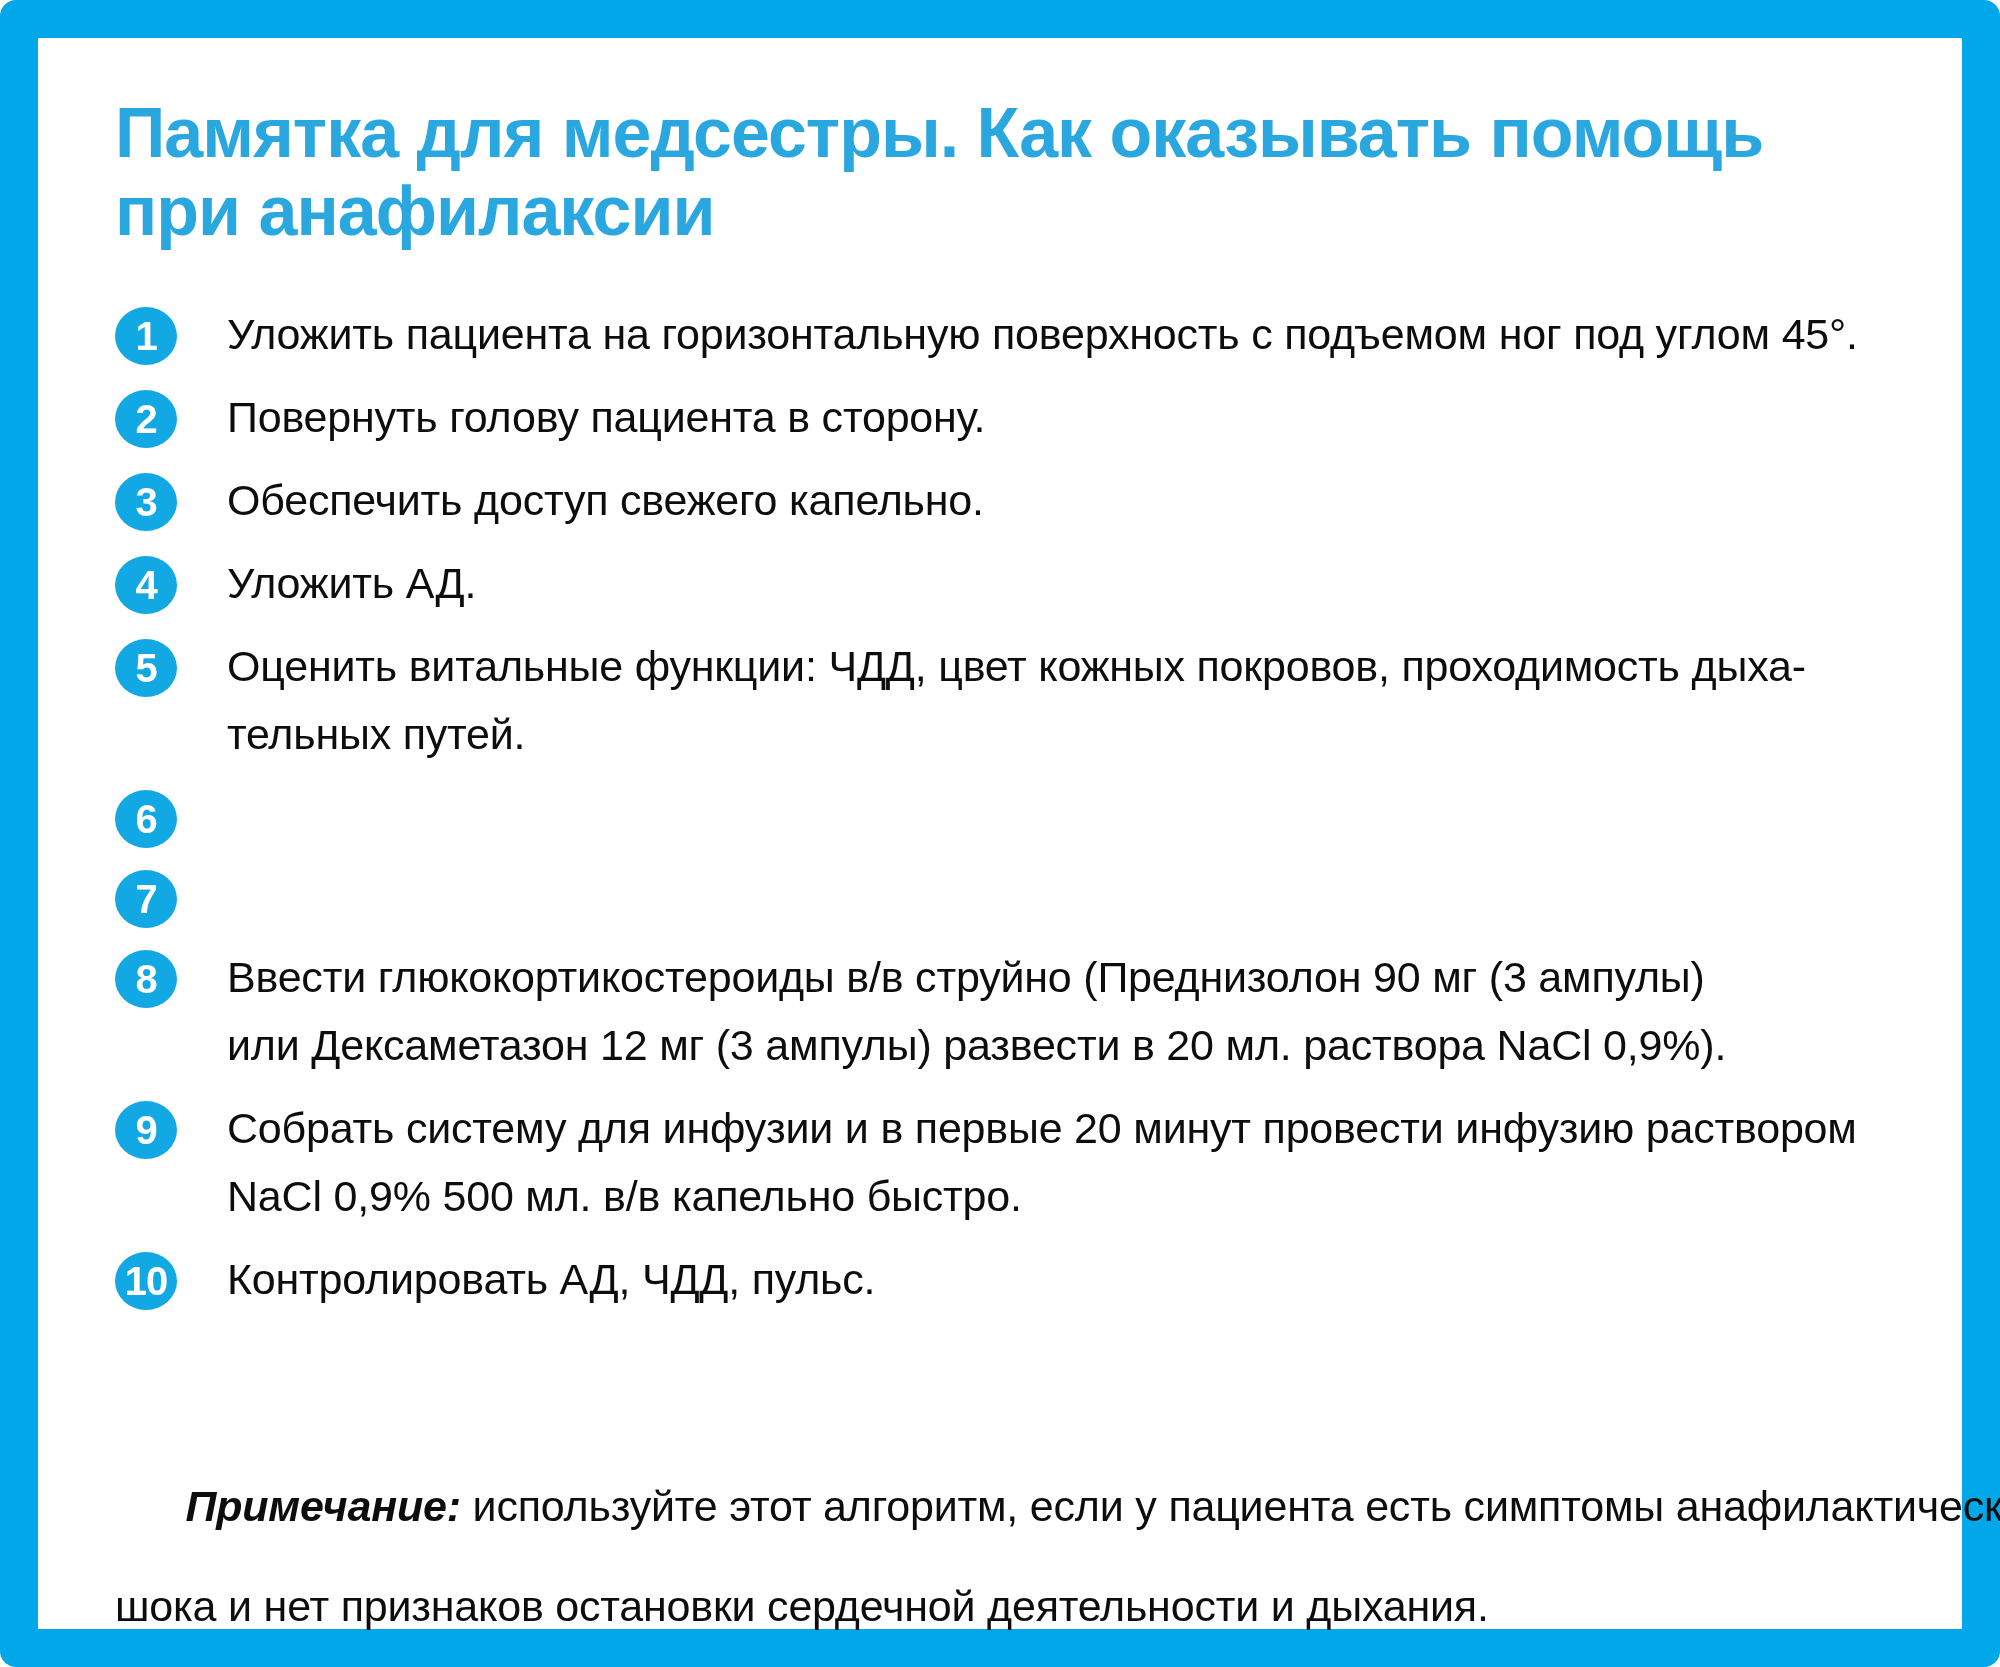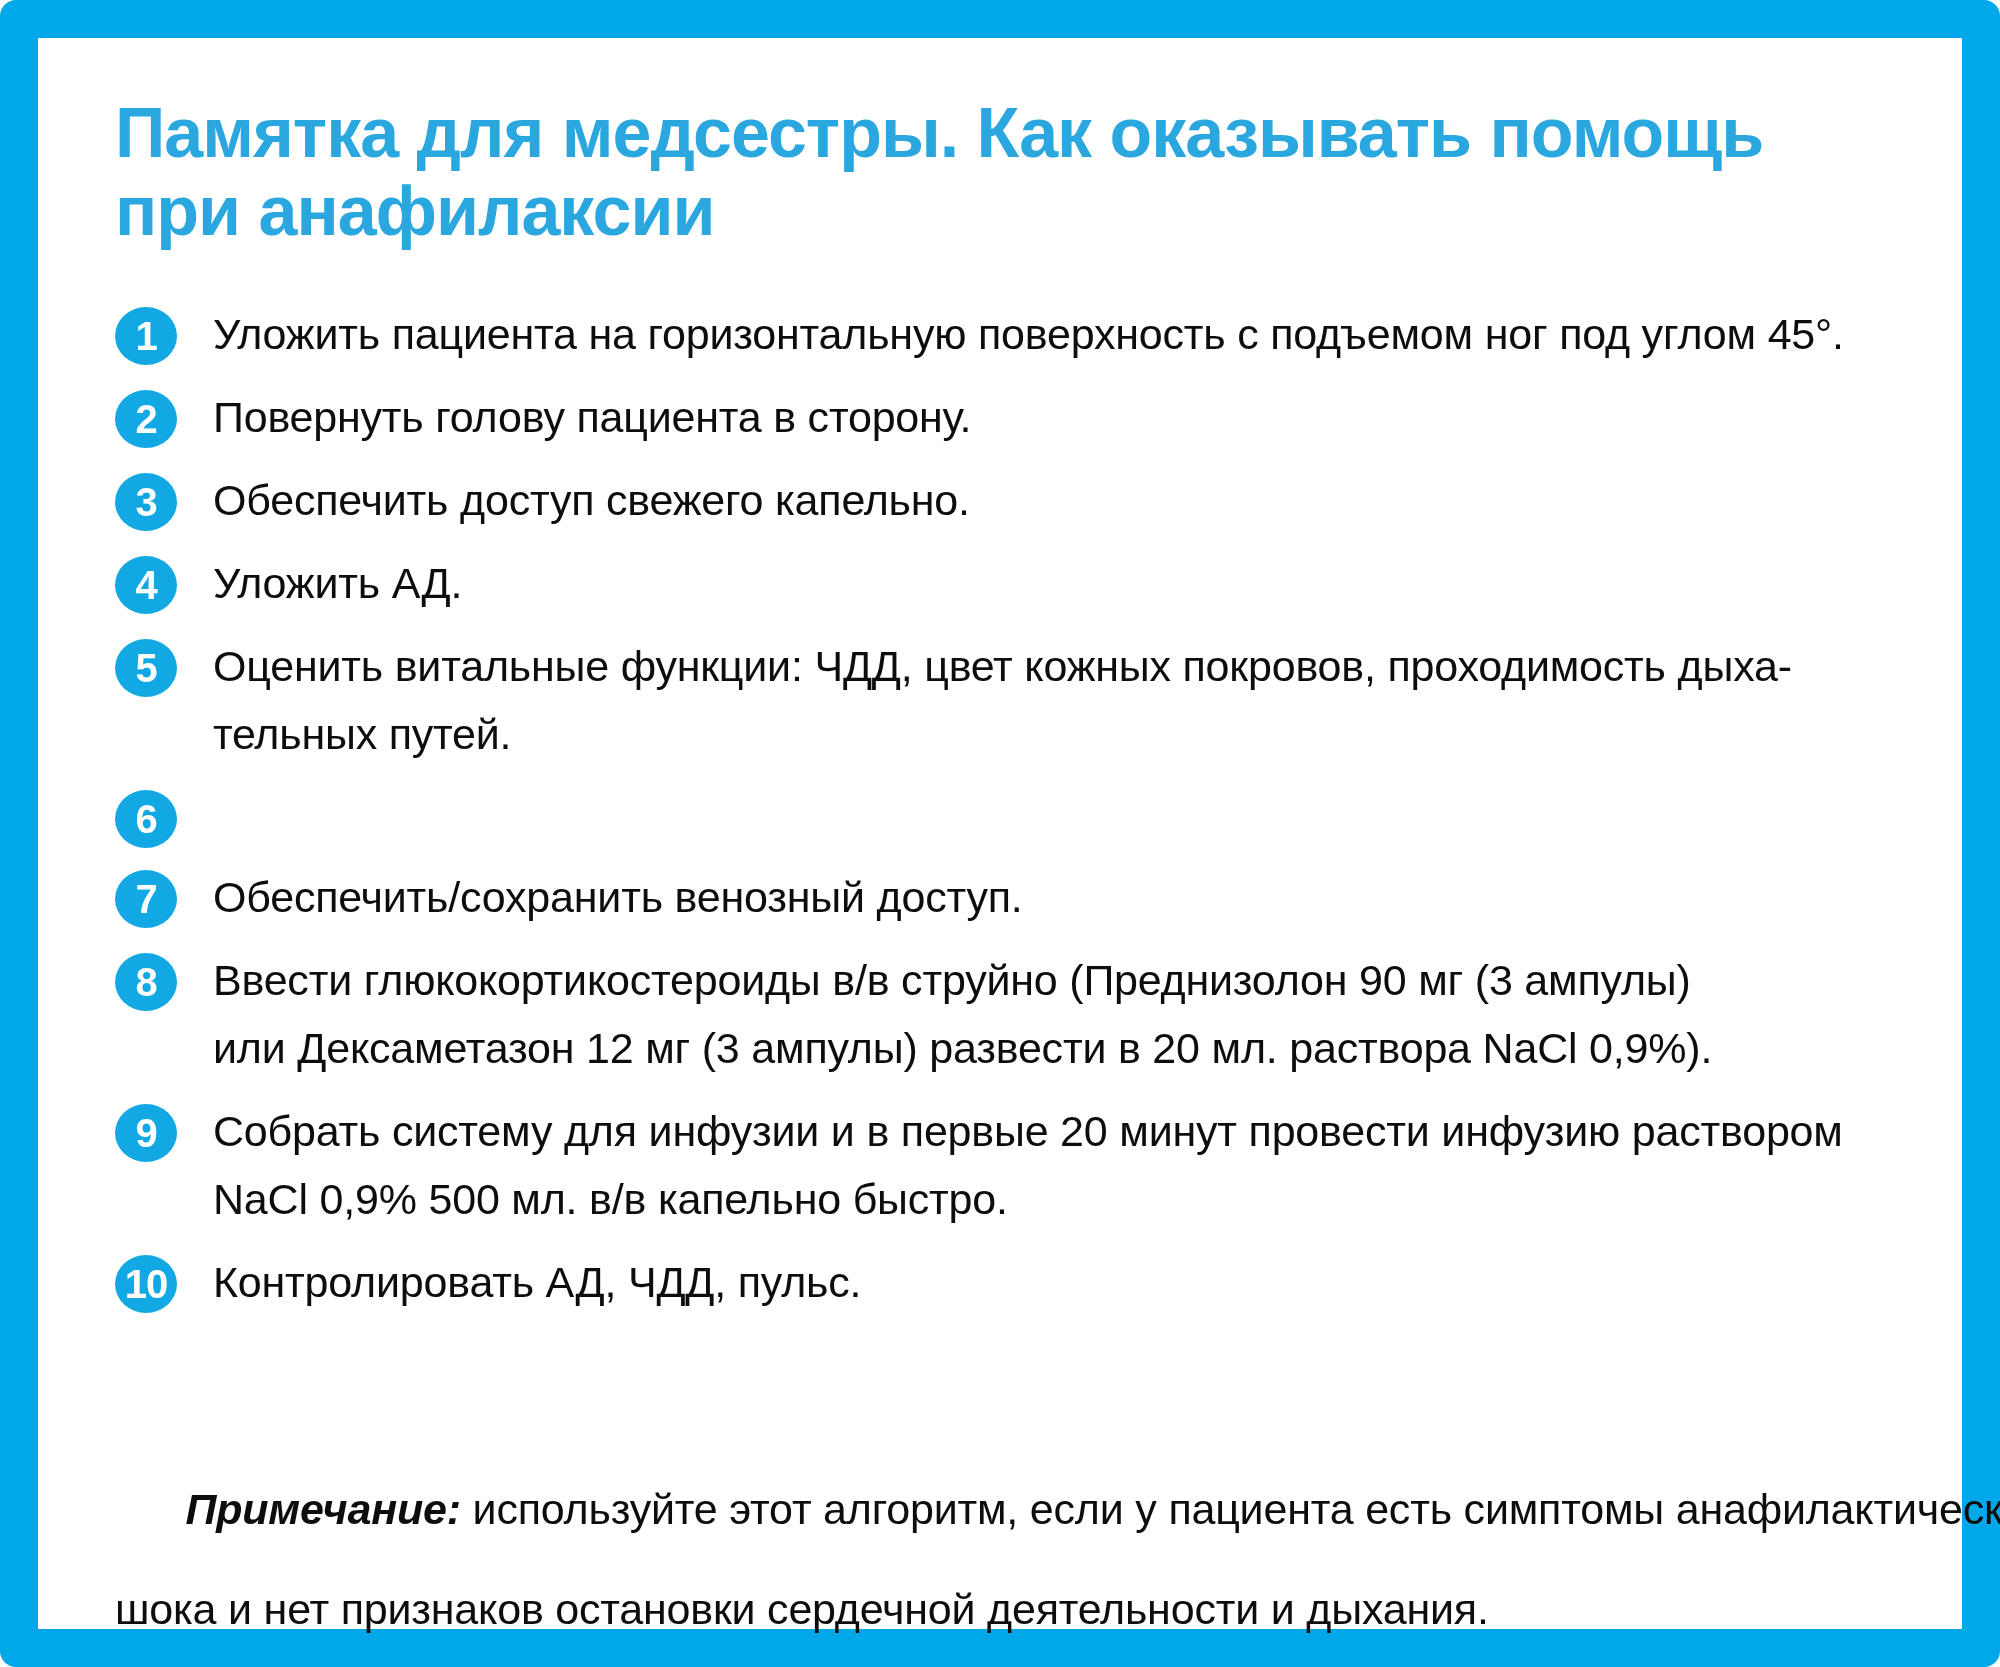--- a/index.html
+++ b/index.html
@@ -61,21 +61,21 @@
     justify-content: center;
   }
   .badge-num {
     color: #ffffff;
     font-size: 40px;
     font-weight: bold;
     letter-spacing: -1px;
     line-height: 1;
   }
   .step-text {
-    margin-left: 36px;
+    margin-left: 50px;
     color: var(--text-color, #0d0d0d);
     font-size: 43px;
     line-height: 68px;
     letter-spacing: -0.2px;
     white-space: pre;
   }
   .note {
     margin: 43px 0 0 0;
     color: var(--text-color, #0d0d0d);
     font-size: 43px;
@@ -137,21 +137,20 @@
   <li class="step">
     <span class="badge">
       <span class="badge-num">6</span>
     </span>
   </li>
 
   <li class="step">
     <span class="badge">
       <span class="badge-num">7</span>
     </span>
-    <span class="step-text">Обеспечить/сохранить венозный доступ.</span>
   </li>
 
   <li class="step">
     <span class="badge">
       <span class="badge-num">8</span>
     </span>
     <span class="step-text">Ввести глюкокортикостероиды в/в струйно (Преднизолон 90 мг (3 ампулы)
 или Дексаметазон 12 мг (3 ампулы) развести в 20 мл. раствора NaCl 0,9%).</span>
   </li>
 

